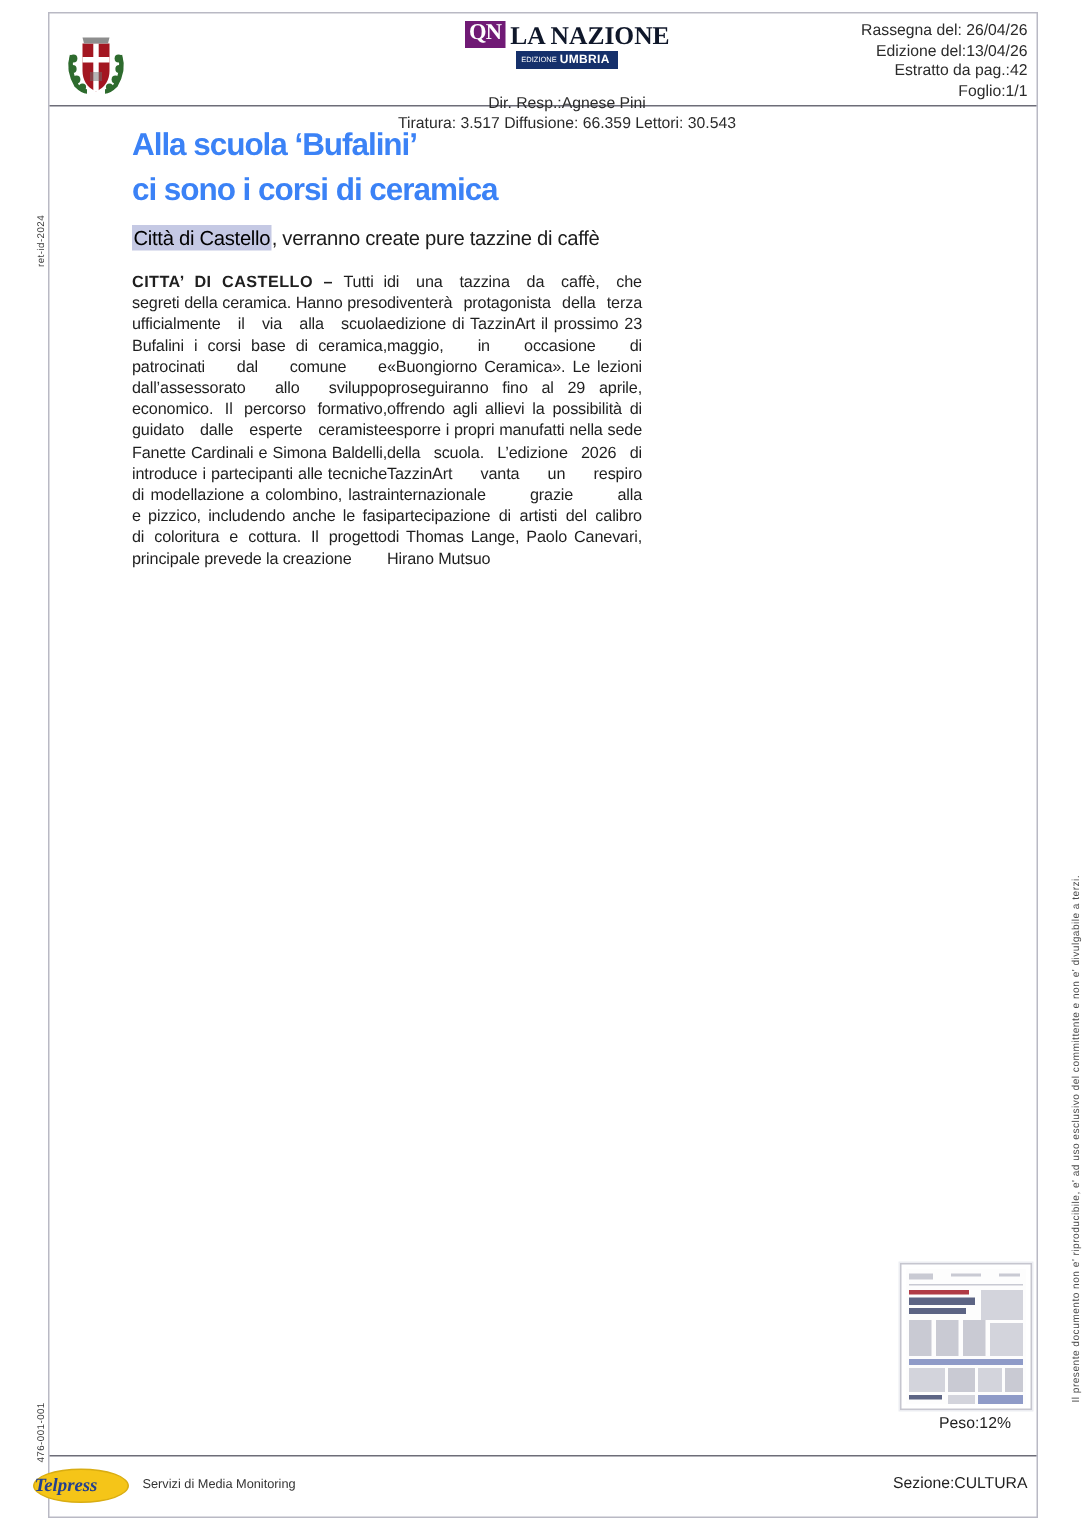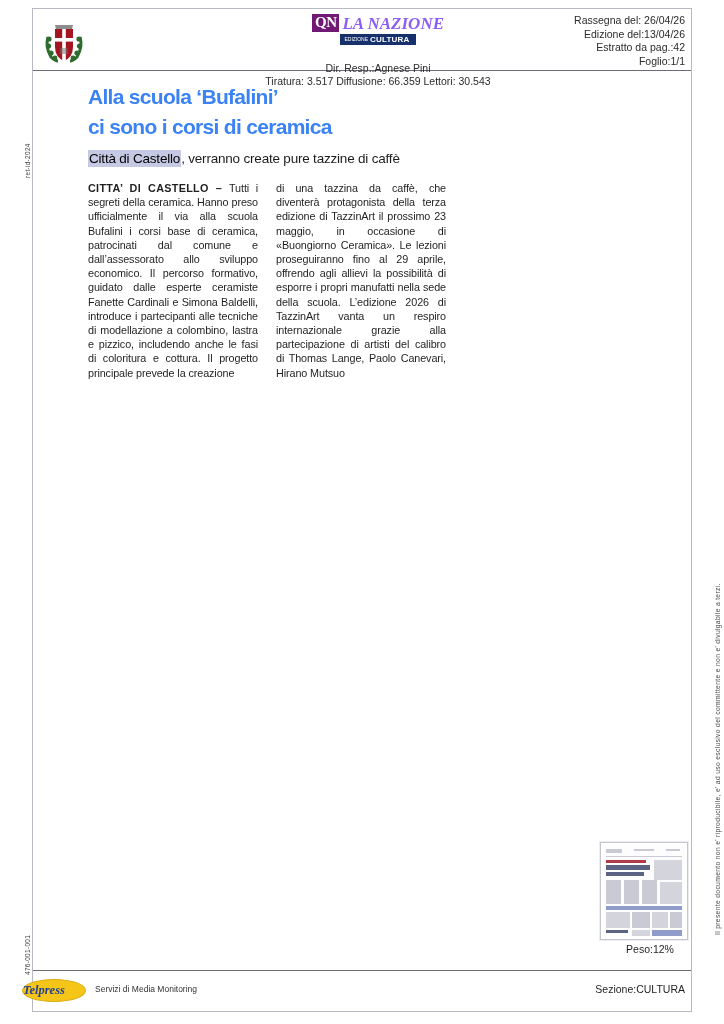--- a/index.html
+++ b/index.html
@@ -66,27 +66,26 @@
     background: #701a75;
     color: #ffffff;
     font-weight: bold;
     font-size: 15px;
     letter-spacing: -0.5px;
     padding: 1px 3px 2px 3px;
     line-height: 15px;
     font-family: "Liberation Serif", serif;
   }
   .nazione-mark {
-    color: #8b5cf6;
+    color: #0f172a;
     font-weight: bold;
     font-size: 17px;
     line-height: 17px;
     letter-spacing: 0px;
     font-family: "Liberation Serif", serif;
-    font-style: italic;
   }
   .umbria-row {
     display: flex;
     align-items: center;
     justify-content: center;
     margin-top: 1px;
   }
   .umbria-mark {
     background: #15306b;
     color: #ffffff;
@@ -158,21 +157,20 @@
   }
   .subhead .kicker {
     background: #c5c9e4;
     color: #000000;
     padding: 1px 1px 1px 1px;
   }
 
   .columns {
     margin-top: 14px;
     display: flex;
-    gap: 18px;
   }
   .col {
     width: 170px;
     font-size: 10.8px;
     line-height: 14.2px;
     text-align: justify;
     color: #1f1f1f;
     letter-spacing: -0.1px;
   }
   .col p { margin: 0; }
@@ -322,21 +320,21 @@
       <rect x="19" y="31" width="8" height="6" fill="#6e6e6e" opacity="0.5"></rect>
     </svg>
   </div>
 
   <div class="masthead">
     <div class="masthead-logo-row">
       <span class="qn-mark">QN</span>
       <span class="nazione-mark">LA NAZIONE</span>
     </div>
     <div class="umbria-row">
-      <span class="umbria-mark"><span class="ed">EDIZIONE</span><span>CULTURA</span></span>
+      <span class="umbria-mark"><span class="ed">EDIZIONE</span><span>UMBRIA</span></span>
     </div>
     <div class="dir-line">Dir. Resp.:Agnese Pini</div>
     <div class="tir-line">Tiratura: 3.517 Diffusione: 66.359 Lettori: 30.543</div>
   </div>
 
   <div class="meta">
     <div>Rassegna del: 26/04/26</div>
     <div>Edizione del:13/04/26</div>
     <div>Estratto da pag.:42</div>
     <div>Foglio:1/1</div>

